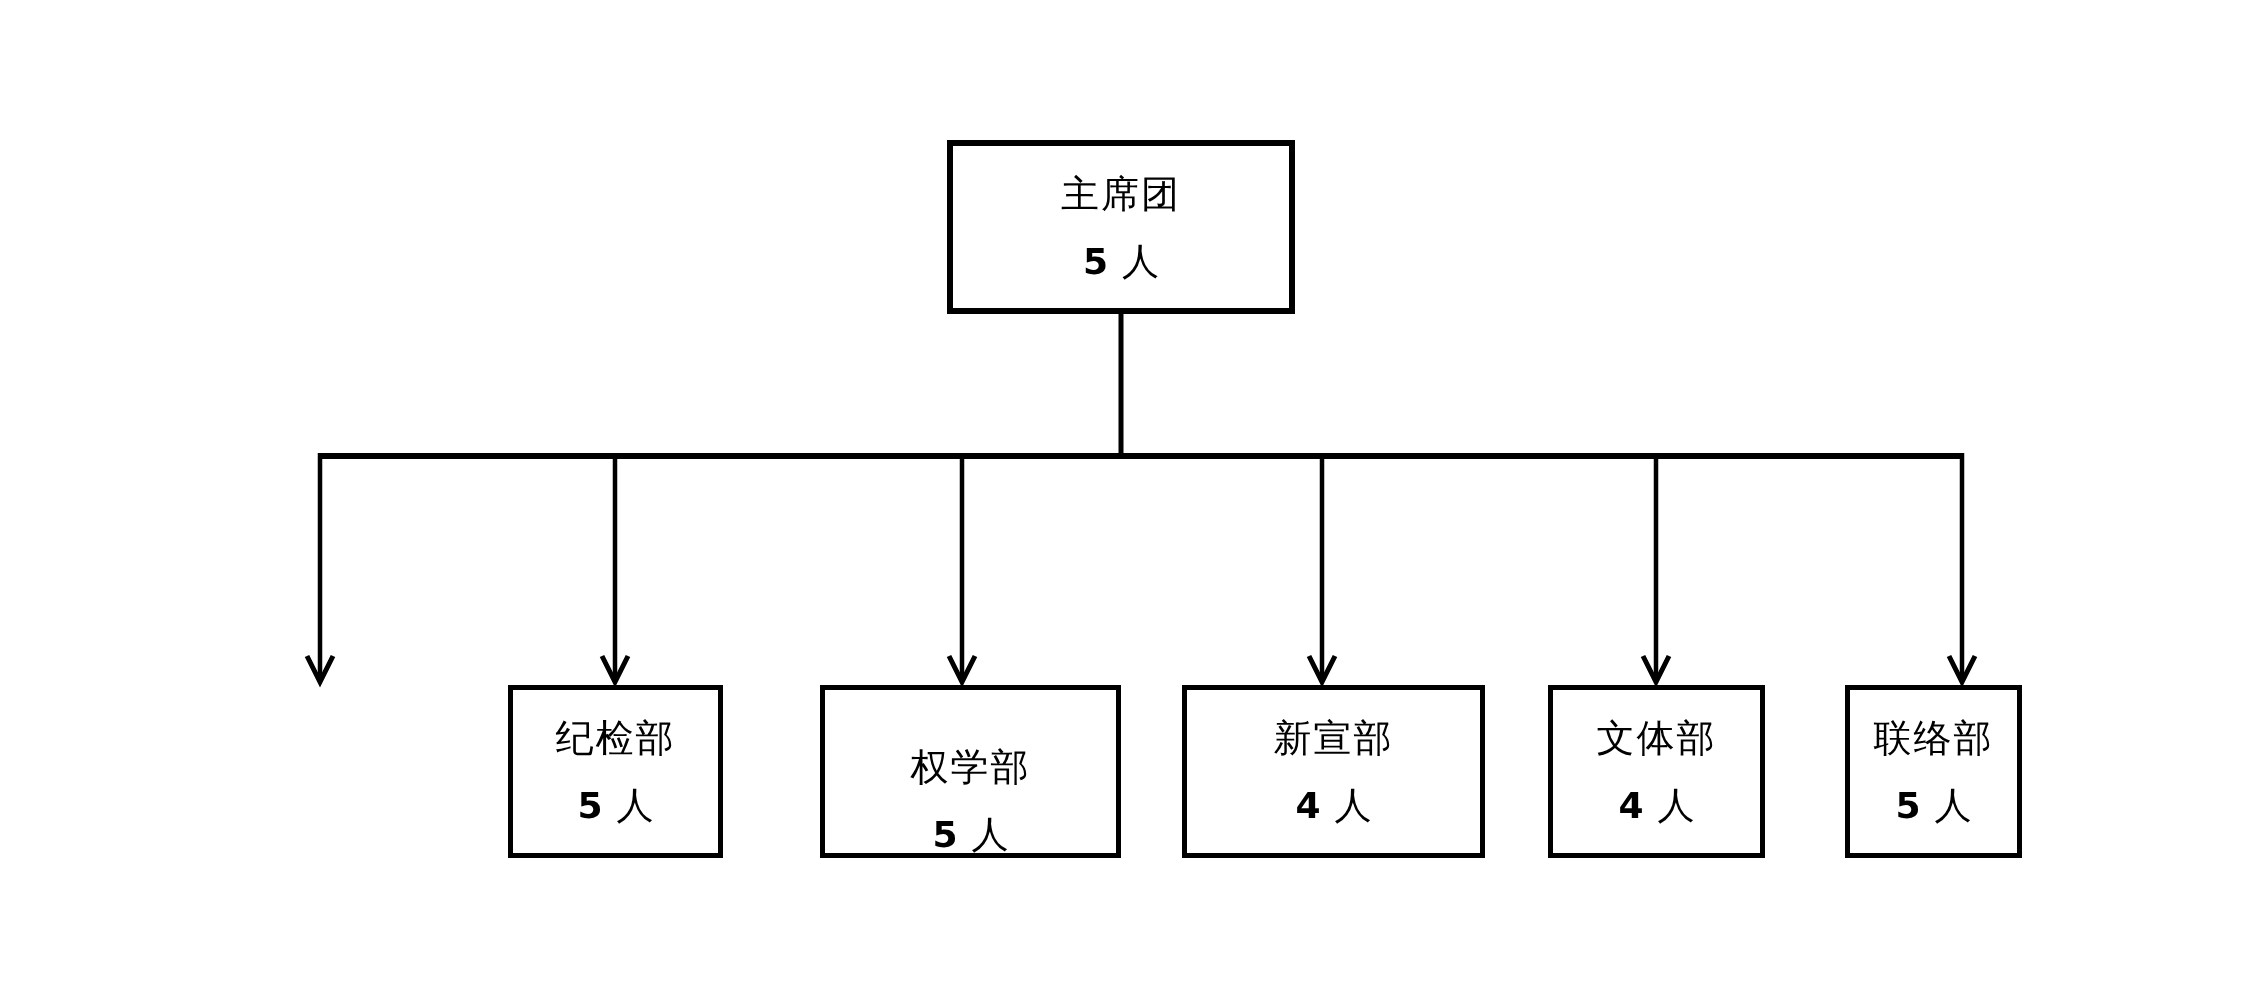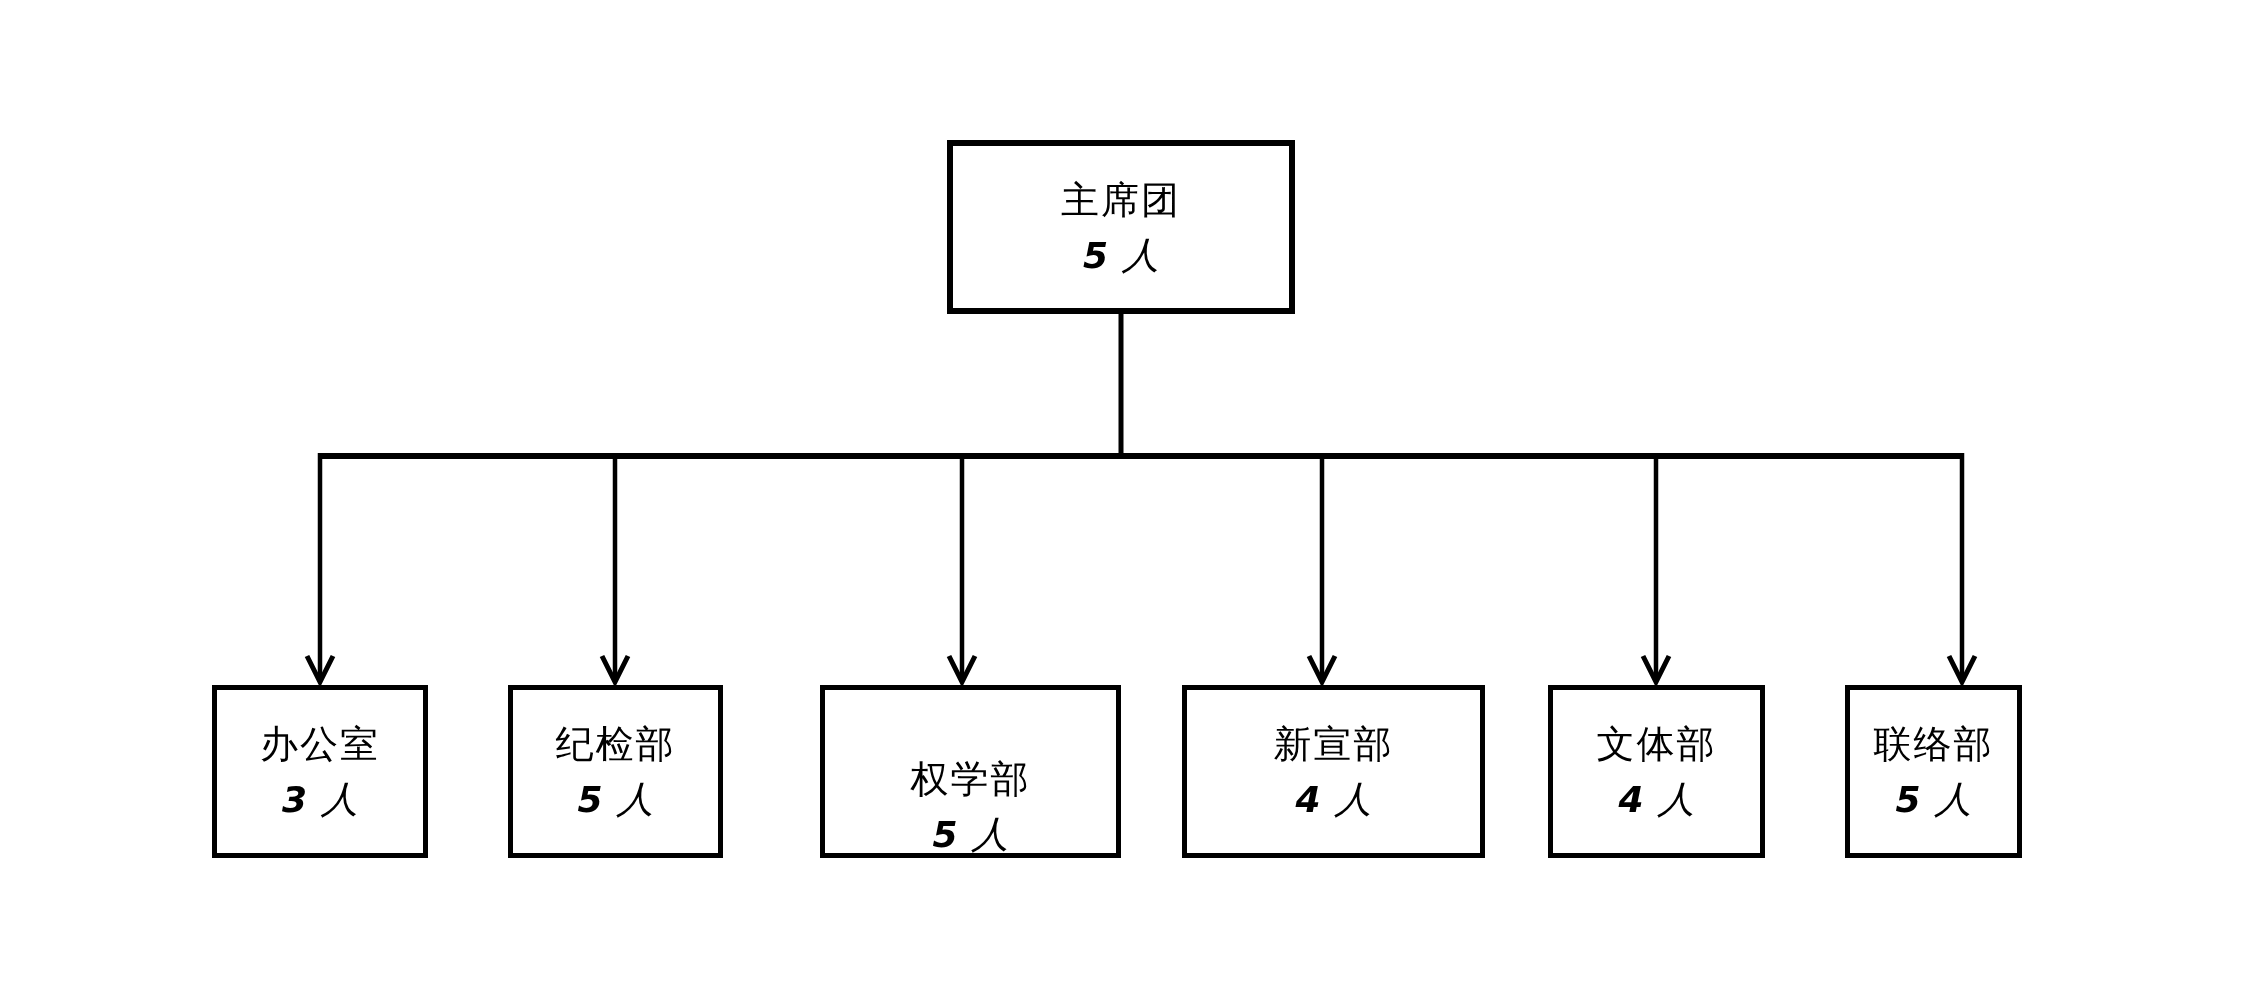--- a/index.html
+++ b/index.html
@@ -25,21 +25,21 @@
   }
   .node {
     position: absolute;
     box-sizing: border-box;
     border: 5px solid #000000;
     background: #ffffff;
     display: flex;
     flex-direction: column;
     justify-content: center;
     align-items: center;
-    gap: 18px;
+    gap: 30px;
     text-align: center;
     color: #000000;
   }
   .node.root {
     left: 947px;
     top: 140px;
     width: 348px;
     height: 174px;
     border-width: 6px;
   }
@@ -56,21 +56,20 @@
   .node-label {
     font-size: 38px;
     line-height: 1;
     letter-spacing: 2px;
     white-space: nowrap;
   }
   .node-count {
     font-size: 37px;
     line-height: 1;
     white-space: nowrap;
-    font-style: italic;
   }
   .count-num {
     font-family: "DejaVu Sans", "Liberation Sans", sans-serif;
     font-weight: bold;
     font-size: 36px;
     margin-right: 14px;
   }
   .count-unit {
     font-size: 37px;
   }
@@ -101,26 +100,20 @@
     <polyline points="1949,656 1962,682 1975,656" fill="none" stroke="#000000" stroke-width="5"></polyline>
   </svg>
 
   <div class="node root">
     <div class="node-label">主席团</div>
     <div class="node-count">
       <span class="count-num">5</span><span class="count-unit">人</span>
     </div>
   </div>
 
-  <div class="node dept dept-0">
-    <div class="node-label">办公室</div>
-    <div class="node-count">
-      <span class="count-num">3</span><span class="count-unit">人</span>
-    </div>
-  </div>
 
   <div class="node dept dept-1">
     <div class="node-label">纪检部</div>
     <div class="node-count">
       <span class="count-num">5</span><span class="count-unit">人</span>
     </div>
   </div>
 
   <div class="node dept dept-2">
     <div class="node-label">权学部</div>

